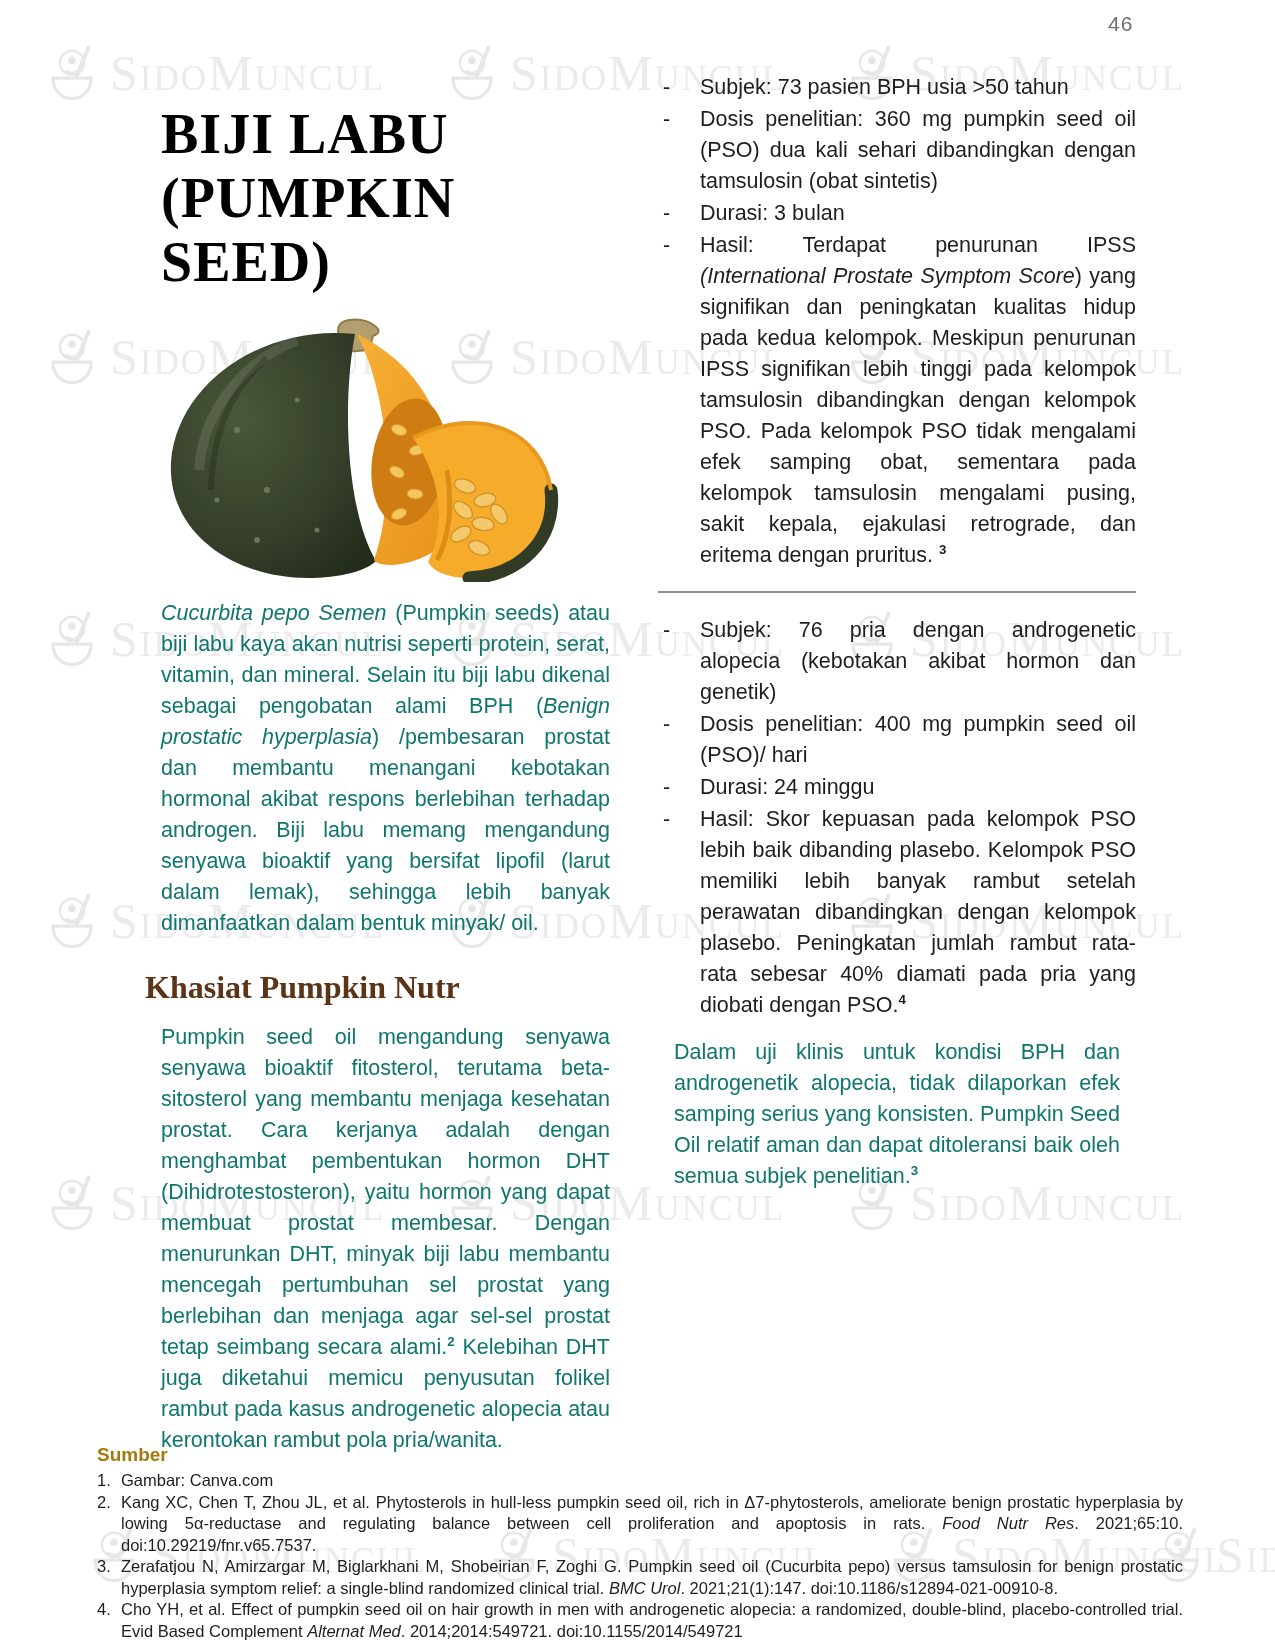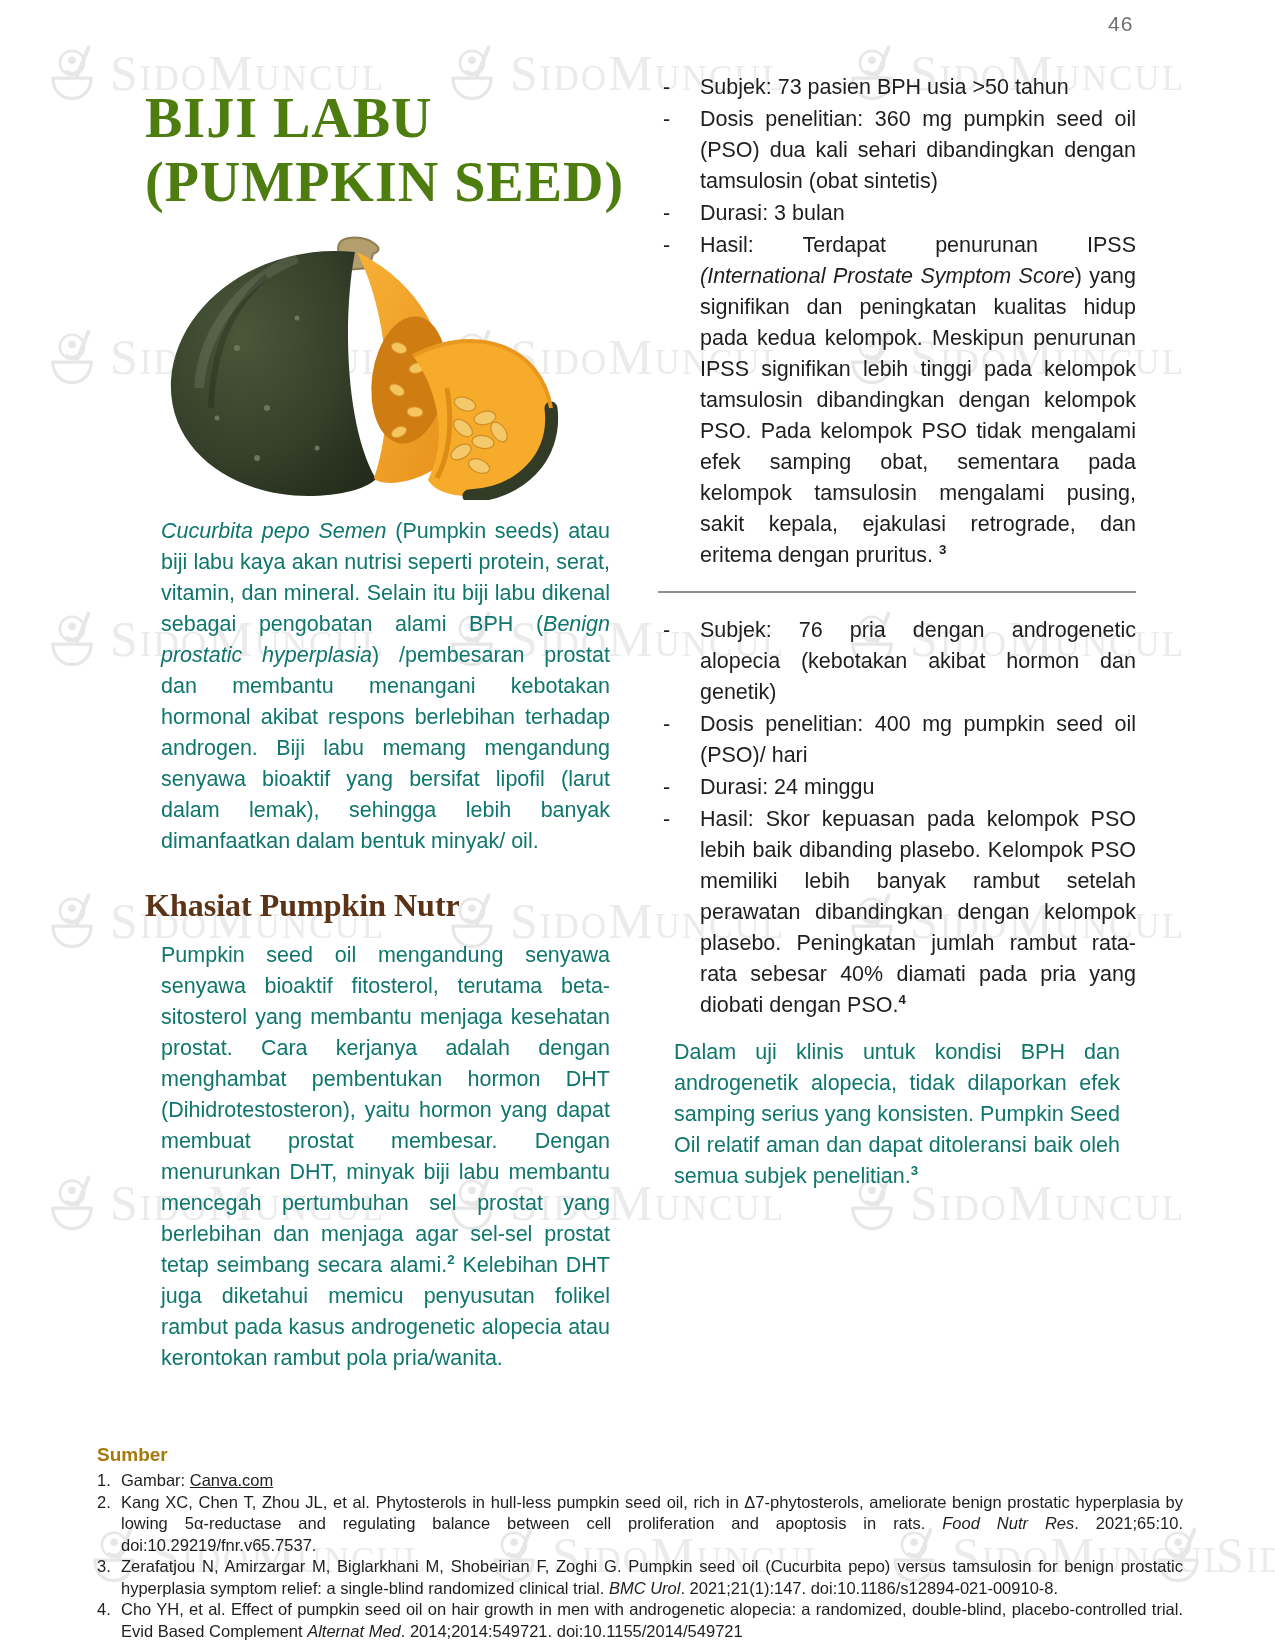--- a/index.html
+++ b/index.html
@@ -14,41 +14,41 @@
   .wm svg{flex:none;}
 
   
   .pagenum{position:absolute;top:12px;left:1108px;z-index:2;
            font-size:21px;color:#6f6f6f;letter-spacing:1px;}
 
   
   .col-left{position:absolute;left:145px;top:86px;width:481px;z-index:2;}
   .col-right{position:absolute;left:658px;top:72px;width:478px;z-index:2;}
 
-  .title{margin:0;font-family:"Liberation Serif",serif;font-weight:bold;
-         font-size:56px;line-height:64px;color:#4d7c0f;letter-spacing:1px;}
+  .title{margin:16px;font-family:"Liberation Serif",serif;font-weight:bold;
+         font-size:56px;line-height:64px;color:#000000;letter-spacing:1px;}
   .title .t-line{display:block;}
 
   .pumpkin-wrap{position:relative;z-index:0;margin:14px 0 12px 2px;width:415px;height:272px;}
 
   .body-p{margin:16px;font-size:21.5px;line-height:31px;text-align:justify;color:#0f766e;}
   .sec-h{margin:30px 0 10px 0;font-family:"Liberation Serif",serif;font-weight:bold;
          font-size:32px;color:#5b3317;}
   .col-right .sec-h{margin:22px 0 16px 0;}
 
   .list-h{margin:0 0 14px 2px;font-size:21.5px;font-weight:bold;color:#141414;}
   .bullets{margin:0;}
   .b-item{display:flex;margin:0 0 1px 0;}
   .b-item .dash{flex:none;width:37px;padding-left:5px;font-size:21.5px;line-height:31px;}
   .b-item .btxt{flex:1;font-size:21.5px;line-height:31px;text-align:justify;}
 
   .divider{border:none;border-top:2px solid #8f8f8f;margin:20px 0 22px 0;}
 
   .it{font-style:italic;}
-  .ul{text-decoration:underline;cursor:pointer;}
+  .ul{cursor:pointer;}
   sup.seg-sup{font-weight:bold;font-size:0.62em;line-height:0;}
 
   
   .sources{position:absolute;left:97px;top:1444px;width:1086px;z-index:2;}
   .src-h{font-size:19px;font-weight:bold;color:#a5790c;margin:0 0 4px 0;}
   .src-item{display:flex;font-size:16.5px;line-height:21.5px;color:#1e1e1e;}
   .src-num{flex:none;width:24px;}
   .src-body{flex:1;text-align:justify;}
 </style>
 </head>

